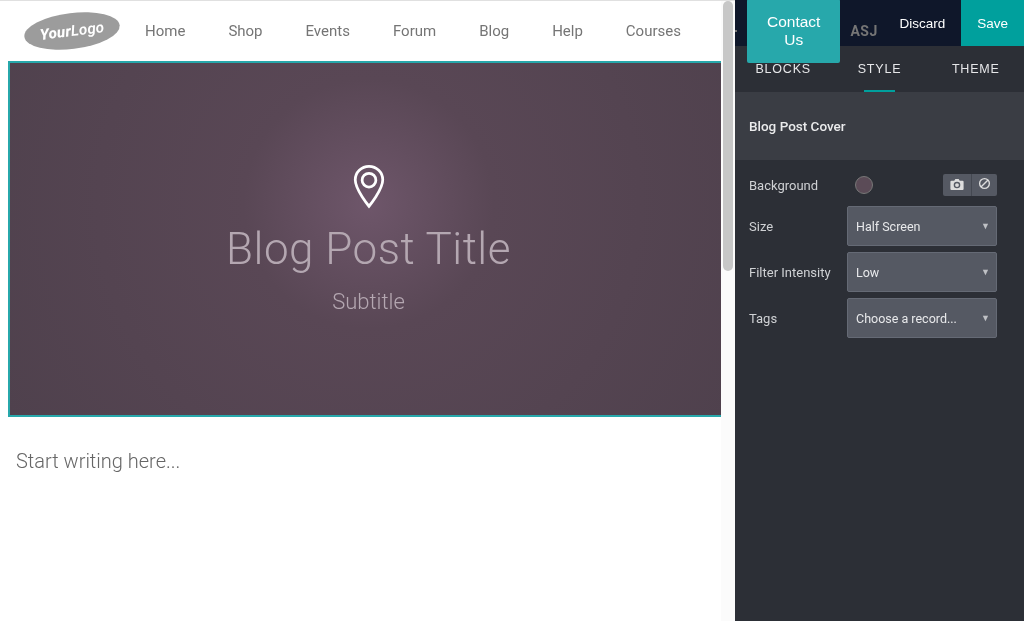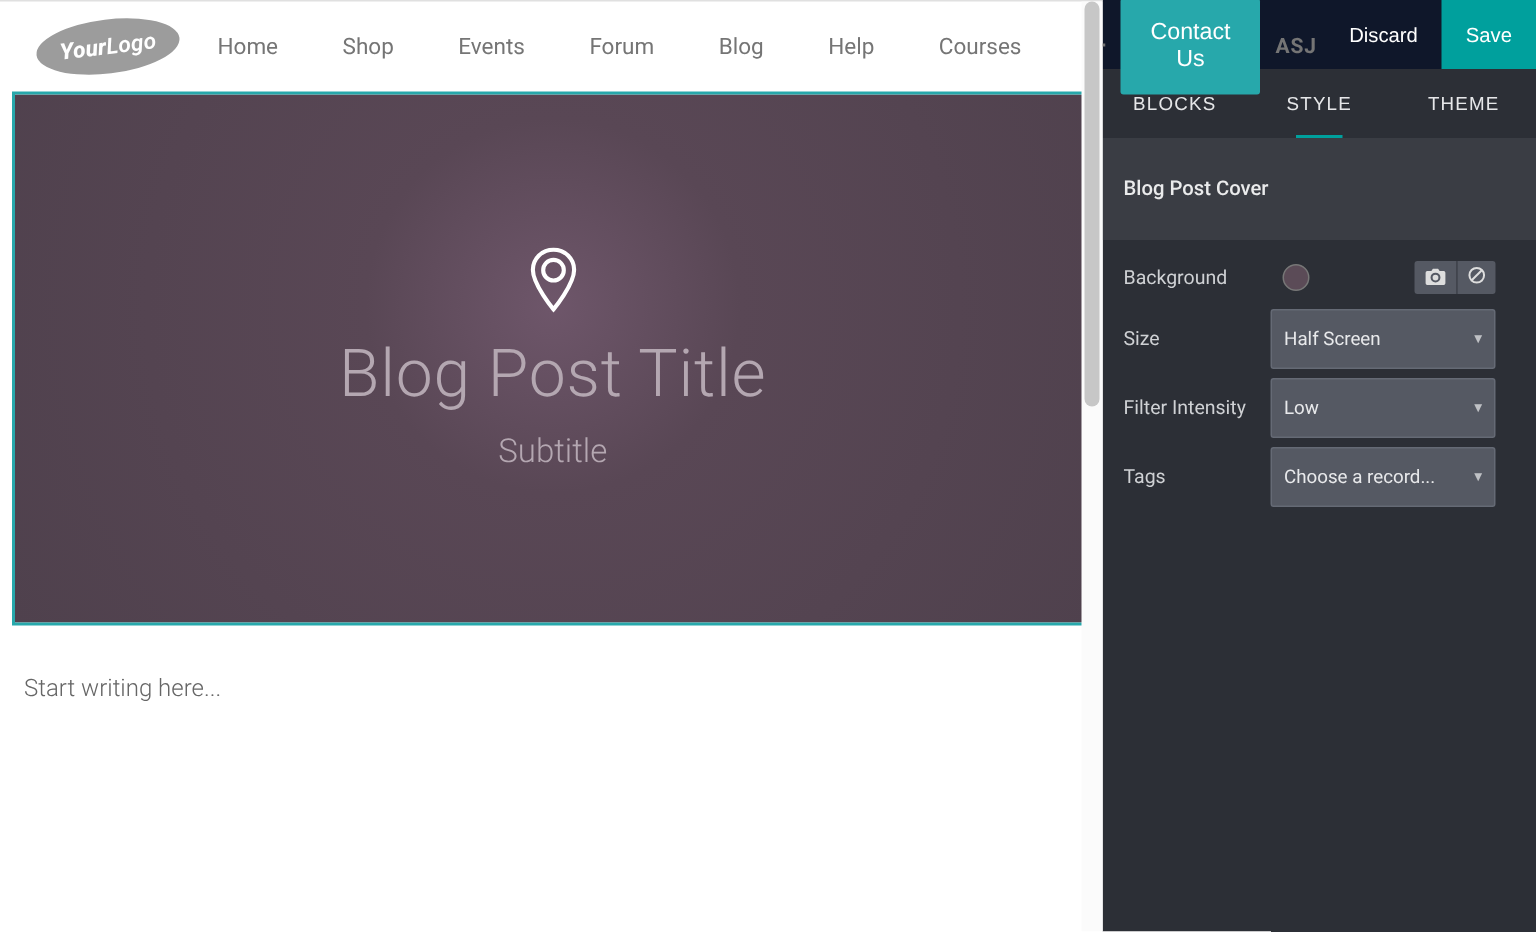--- a/index.html
+++ b/index.html
@@ -20,21 +20,21 @@
     .plus-icon { color: #757575; font-size: 18px; padding: 6px 10px; cursor: pointer; }
     .spacer { flex: 1; }
     .contact-btn { background: #27a8ab; color: #fff; border: none; padding: 14px 20px; font-size: 15.5px; cursor: pointer; border-radius: 2px; }
     .user-badge { color: #757575; font-size: 14px; font-weight: 700; padding: 10px 8px 10px 10px; letter-spacing: .5px; }
 
     .cover { position: relative; margin: 0 6px 0 8px; height: 356px; border: 2px solid #27a8ab; background: radial-gradient(circle at 50% 40%, #6e566a 0%, #594755 30%, #4f414d 100%); display: flex; flex-direction: column; align-items: center; justify-content: center; }
     .cover .pin-icon-wrap { margin-bottom: 10px; }
     .cover-title { color: #b4a7b1; font-size: 44px; font-weight: 300; letter-spacing: .5px; }
     .cover-subtitle { color: #b4a7b1; font-size: 22px; font-weight: 300; margin-top: 14px; }
 
-    .body-text { padding: 32px 8px 0 16px; color: #666; font-size: 16px; font-weight: 300; }
+    .body-text { padding: 32px 8px 0 16px; color: #666; font-size: 20px; font-weight: 300; }
 
     
     .sidebar { width: 289px; height: 621px; background: #2c2f36; color: #d5d7da; display: flex; flex-direction: column; font-size: 13px; }
     .sb-toolbar { height: 46px; background: #0f172a; display: flex; align-items: center; padding: 0 0 0 12px; }
     .sb-tool-btn { background: none; border: none; color: #fff; width: 34px; height: 46px; cursor: pointer; display:flex; align-items:center; justify-content:center;}
     .sb-toolbar-spacer { flex: 1; }
     .discard-btn { background: none; border: none; color: #fff; font-size: 13.5px; height: 46px; padding: 0 16px; cursor: pointer; }
     .save-btn { background: #00a09d; border: none; color: #fff; font-size: 13.5px; height: 46px; padding: 0 16px; cursor: pointer; }
 
     .sb-tabs { display: flex; height: 46px; background: #2c2f36; }

